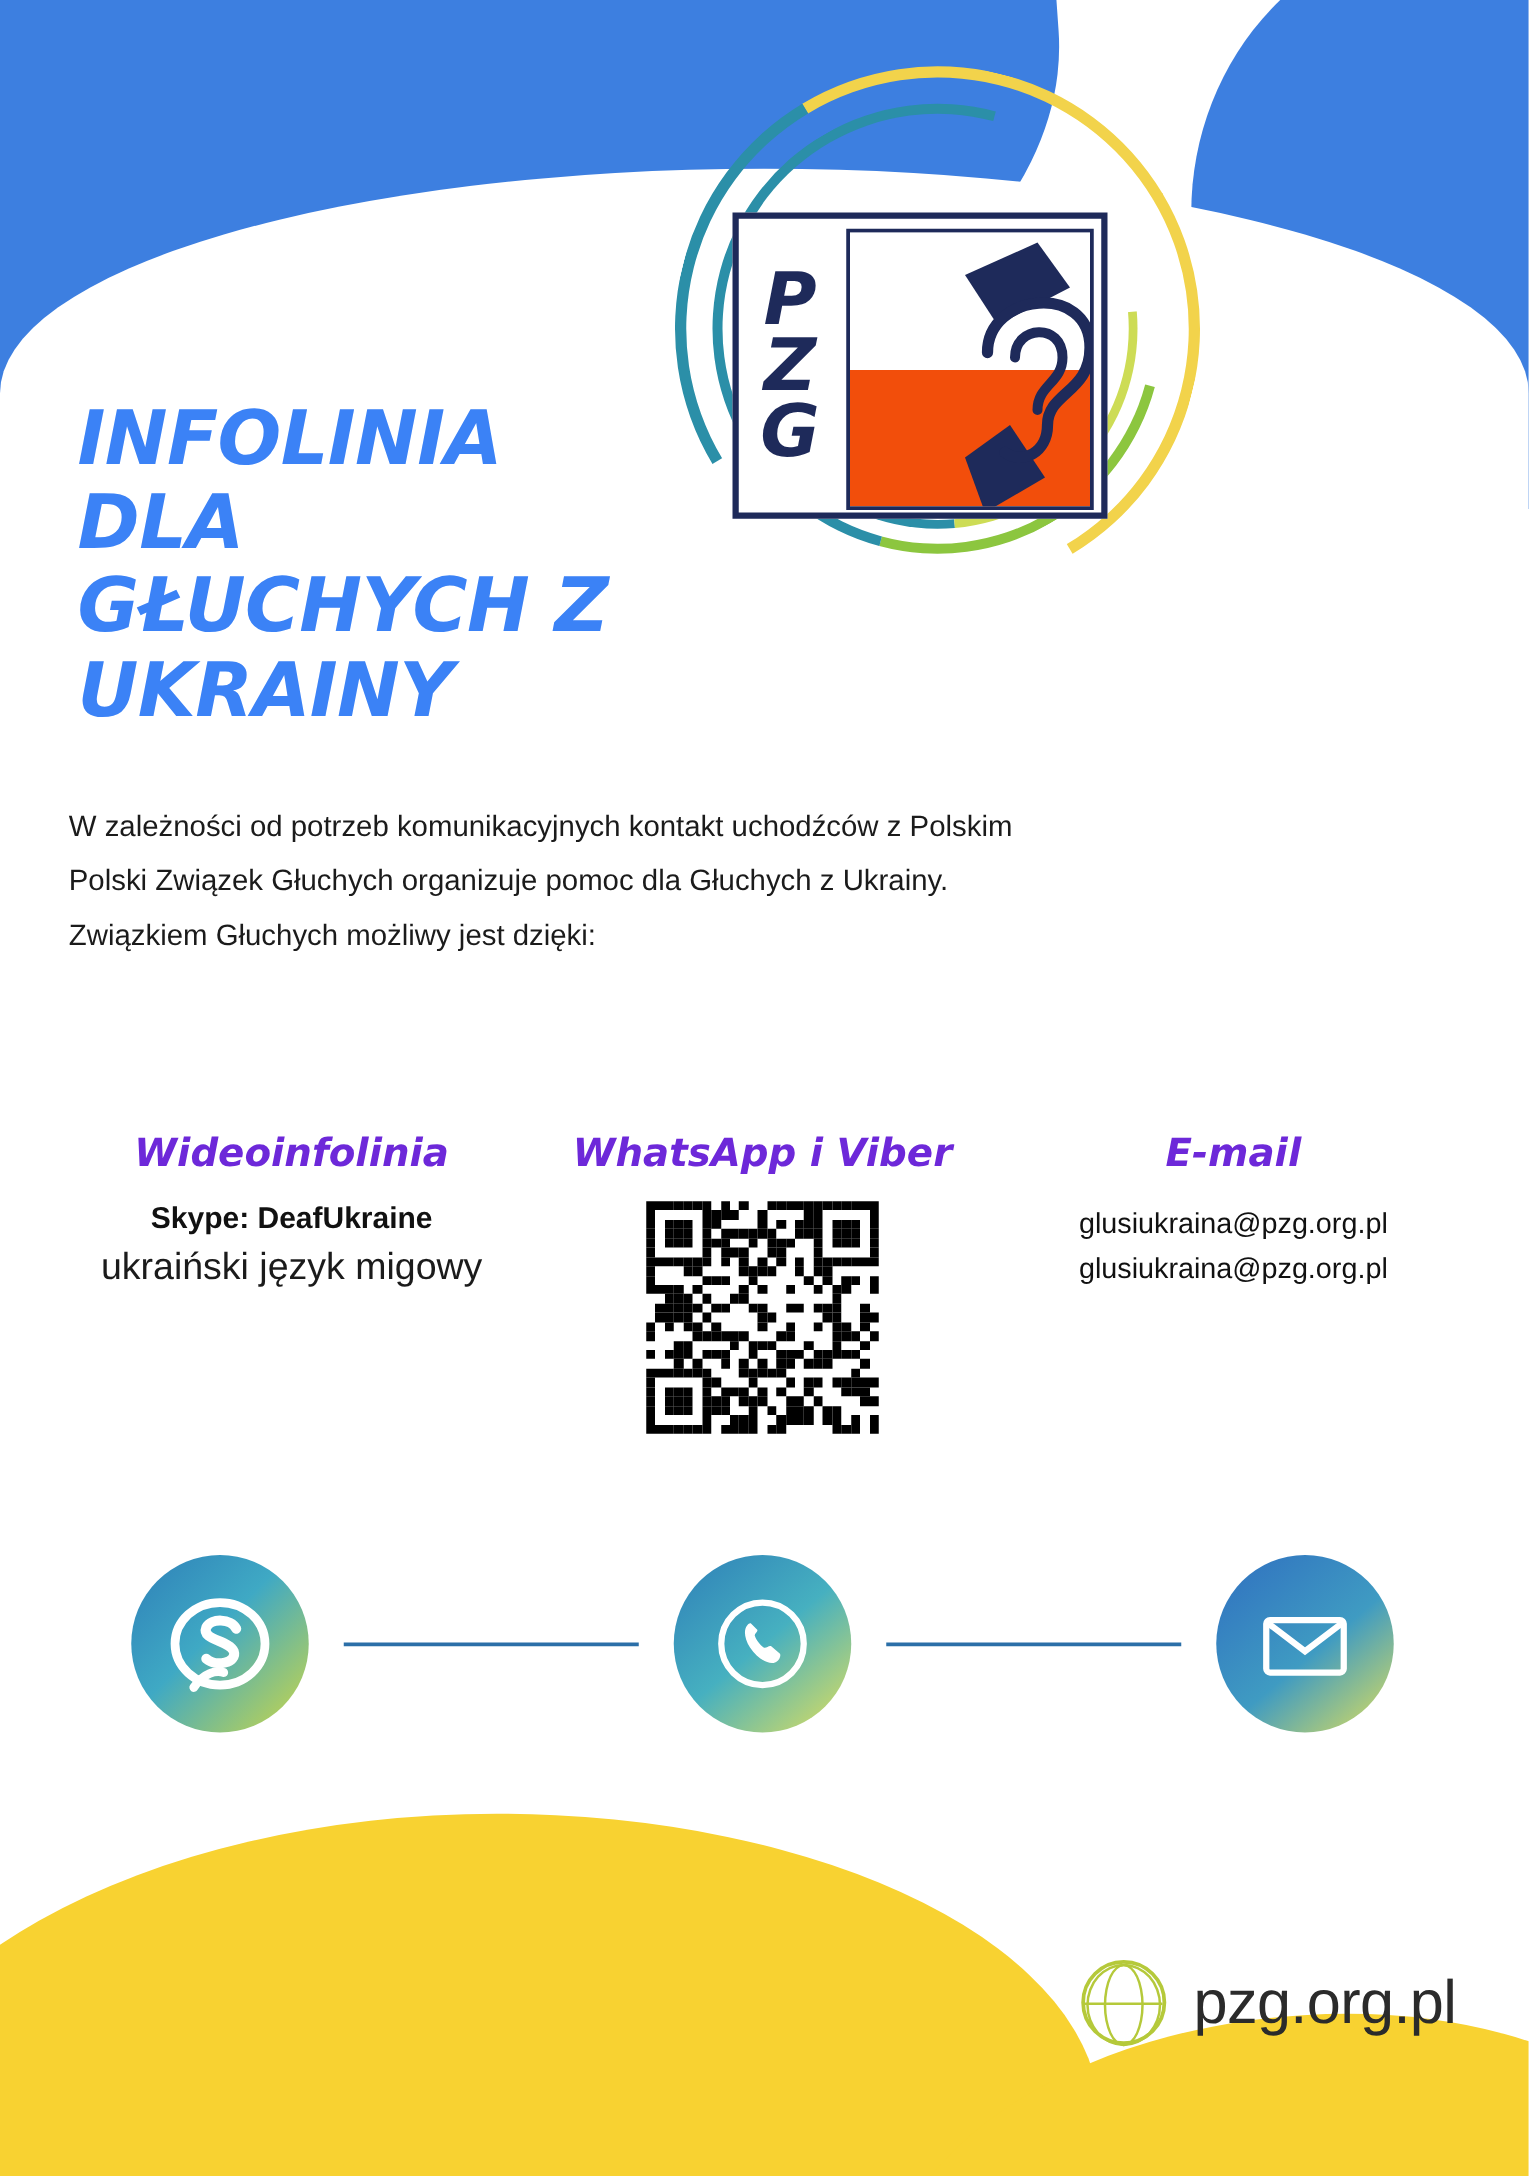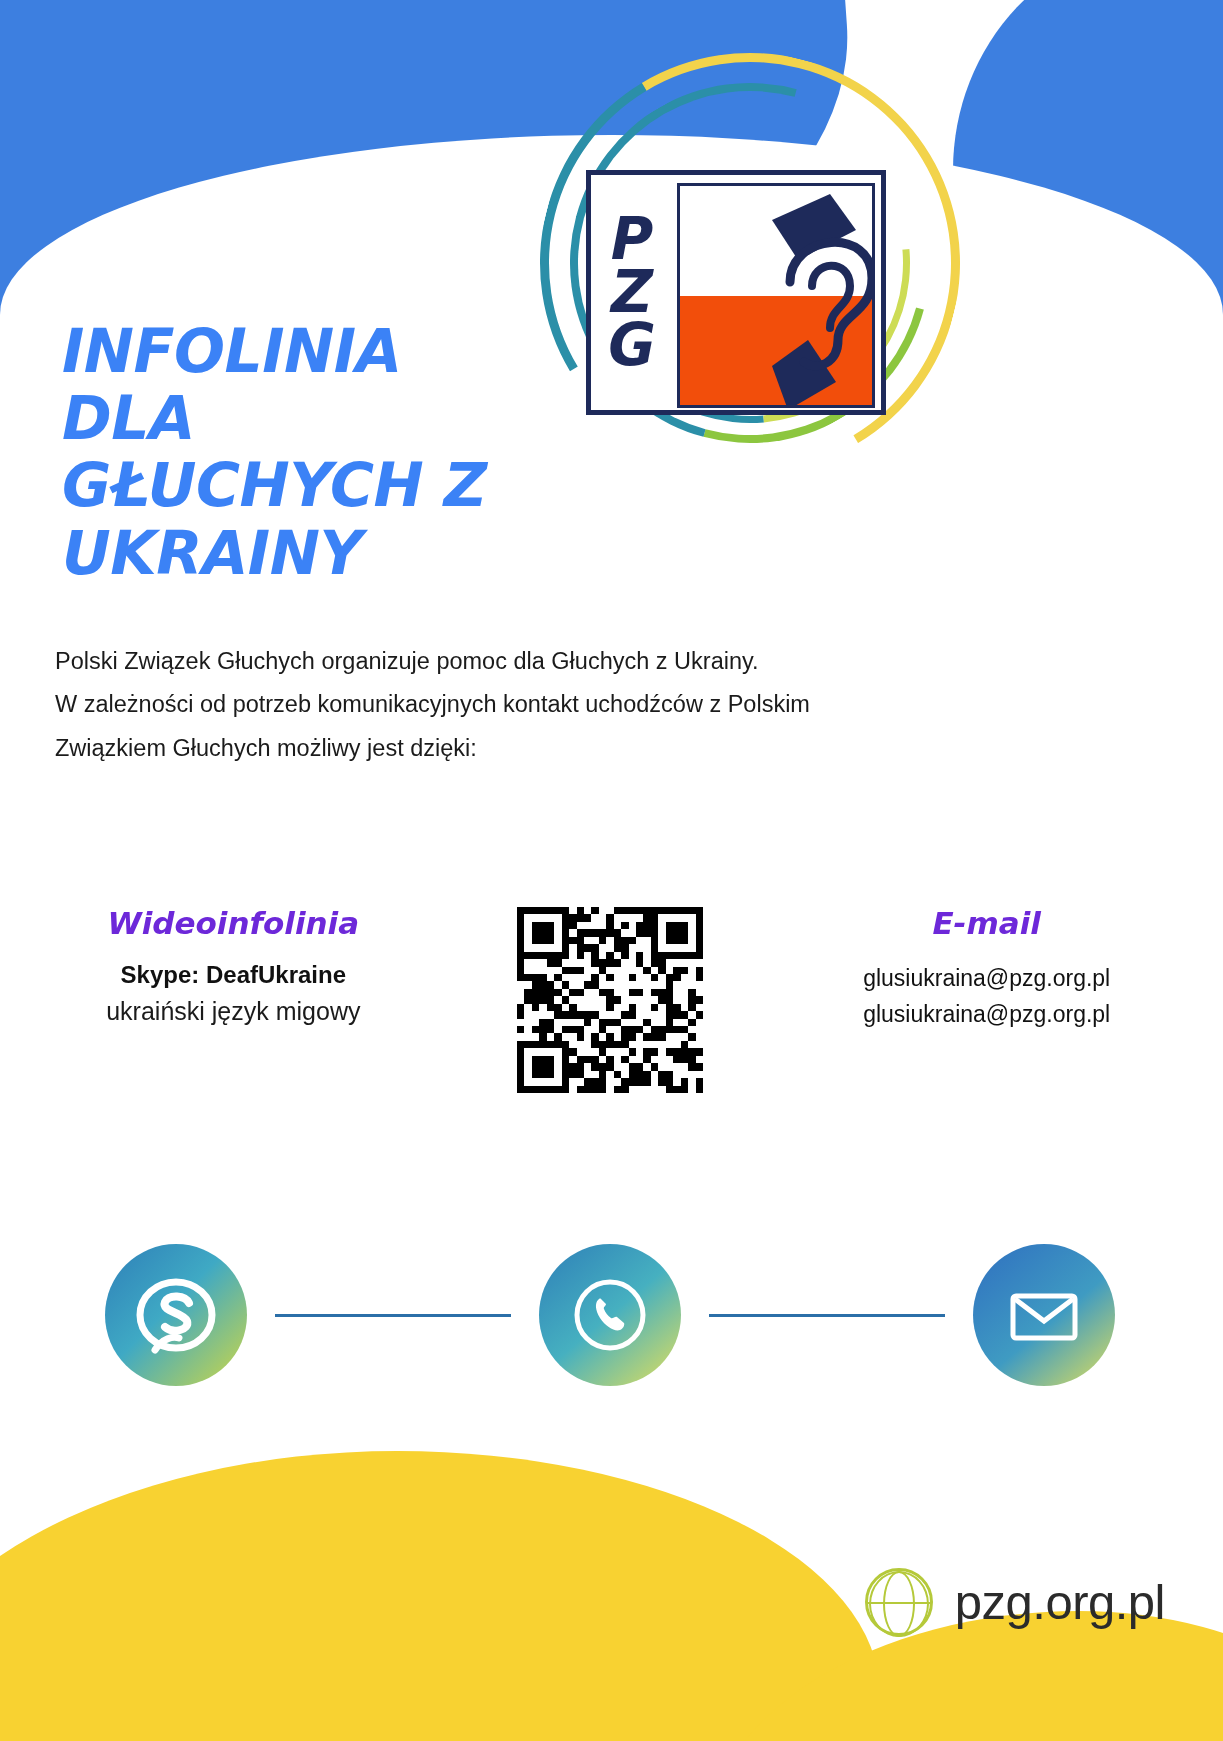--- a/index.html
+++ b/index.html
@@ -181,21 +181,21 @@
     color: #6d28d9;
     margin-bottom: 20px;
   }
   .col-strong {
     font-weight: bold;
     font-size: 24px;
     color: #111111;
     margin-bottom: 8px;
   }
   .col-sub {
-    font-size: 25px;
+    font-size: 30px;
     color: #1b1b1b;
   }
   .col-email {
     font-weight: normal;
     font-size: 23px;
     color: #111111;
     line-height: 1.55;
   }
   .qr-wrap {
     display: flex;
@@ -318,34 +318,35 @@
           <path d="M30 96 C30 48 112 40 112 92 C112 128 78 128 78 154 C78 176 58 186 44 176" fill="none" stroke="#1e2a5a" stroke-width="9" stroke-linecap="round"></path>
           <path d="M52 100 C52 74 90 72 90 100 C90 120 70 122 70 142" fill="none" stroke="#1e2a5a" stroke-width="8" stroke-linecap="round"></path>
         </svg>
       </div>
     </div>
   </div>
 
   <h1 class="headline">INFOLINIA DLA GŁUCHYCH Z UKRAINY</h1>
 
   <div class="intro">
+    <div>W zależności od potrzeb komunikacyjnych kontakt uchodźców z Polskim</div>
     <div>Polski Związek Głuchych organizuje pomoc dla Głuchych z Ukrainy.</div>
-    <div>W zależności od potrzeb komunikacyjnych kontakt uchodźców z Polskim</div>
     <div>Związkiem Głuchych możliwy jest dzięki:</div>
   </div>
 
   <div class="columns">
 
     <div class="col">
       <div class="col-title">Wideoinfolinia</div>
       <div class="col-strong">Skype: DeafUkraine</div>
       <div class="col-sub">ukraiński język migowy</div>
     </div>
 
     <div class="col">
+      <div class="col-title">WhatsApp i Viber</div>
       <div class="qr-wrap">
         <div class="qr" id="qr">
             <i></i>
             <i></i>
             <i></i>
             <i></i>
             <i></i>
             <i></i>
             <i></i>
             <span></span>

